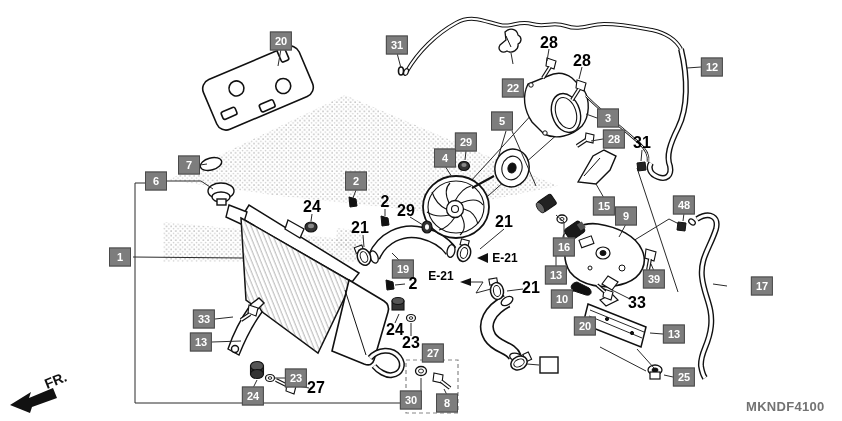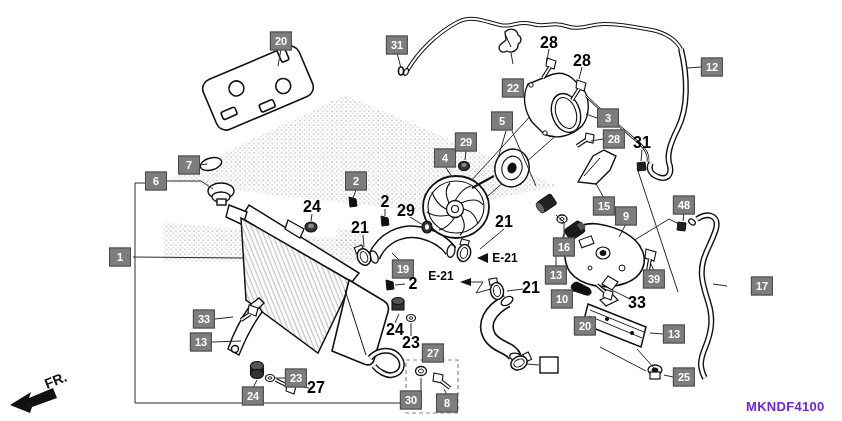--- a/index.html
+++ b/index.html
@@ -6,21 +6,21 @@
   .stage{position:relative;width:842px;height:421px;background:#ffffff;overflow:hidden;
          font-family:"Liberation Sans",sans-serif;}
   .art{position:absolute;left:0;top:0;}
   .plabel{position:absolute;transform:translate(-50%,-50%);background:#7d7d7d;border:1px solid #4a4a4a;
           color:#fff;font-size:11px;font-weight:bold;line-height:1;padding:3px 4px;min-width:12px;
           text-align:center;cursor:pointer;}
   .nlabel{position:absolute;transform:translate(-50%,-50%);color:#000;font-size:16px;font-weight:600;
           line-height:1;white-space:nowrap;}
   .eref{position:absolute;transform:translate(-50%,-50%);color:#000;font-size:12px;font-weight:700;
         line-height:1;white-space:nowrap;cursor:pointer;}
-  .code{position:absolute;left:746px;top:399px;font-size:13px;font-weight:bold;color:#6d28d9;
+  .code{position:absolute;left:746px;top:399px;font-size:13px;font-weight:bold;color:#737373;
         letter-spacing:.3px;}
 </style>
 </head>
 <body>
 
 <div class="stage">
 
   <svg class="art" width="842" height="421" viewBox="0 0 842 421">
     <defs>
       <pattern id="dots" width="4.6" height="4.6" patternUnits="userSpaceOnUse">

